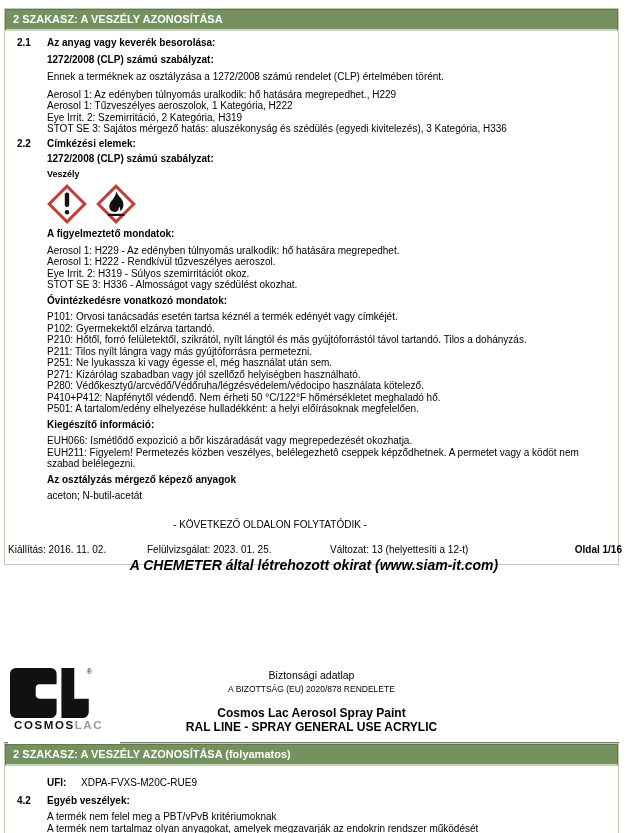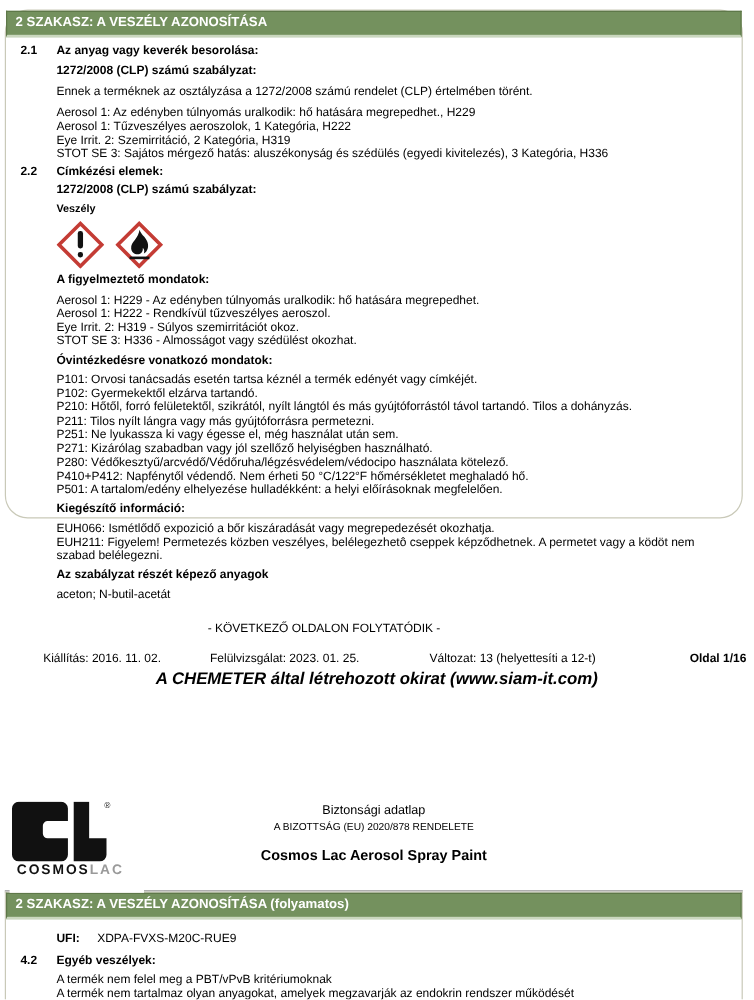--- a/index.html
+++ b/index.html
@@ -3,39 +3,39 @@
 <meta charset="utf-8">
 <style>
   * { margin:0; padding:0; box-sizing:border-box; }
   html,body { background:#fff; }
   body {
     width:628px; height:833px; position:relative; overflow:hidden;
     font-family:"Liberation Sans", sans-serif; font-size:10px; color:#000;
     line-height:11.5px;
   }
   .box { position:absolute; left:4px; width:615px; background:#fff; border:1px solid #c9c9b8; }
-  .box1 { top:8px; height:424px;border-radius:19px; }
+  .box1 { top:8px; height:557px; }
   .box2 { top:743px; height:90px; border-bottom:none; }
   .sec-bar {
     height:22px; line-height:18px; background:#74915e; color:#fff;
     font-weight:bold; font-size:11px; padding-left:7px;
     border:1px solid #5e7849; border-bottom:2px solid #cad7be;
   }
   .box-content { padding:6px 12px 0 12px; }
   .row { display:flex; align-items:flex-start; }
   .num { flex:none; width:30px; font-weight:bold; }
   .bold { font-weight:bold; }
   .indent { margin-left:30px; }
   .mt3 { margin-top:3px; } .mt4 { margin-top:4px; } .mt5 { margin-top:5px; } .mt6 { margin-top:6px; }
   .signal { font-size:9px; font-weight:bold; }
   .picto-row { display:flex; gap:9px; margin:4px 0 2px 30px; }
   .picto { width:40px; height:40px; }
   .continues { position:absolute; top:519px; left:0; width:540px; text-align:center; }
   .footer-row { position:absolute; top:544px; left:0; width:628px; height:12px; }
-  .footer-row span { position:absolute; top:0; white-space:nowrap;margin-left:28px; }
+  .footer-row span { position:absolute; top:0; white-space:nowrap; }
   .f-issued { left:8px; }
   .f-revised { left:147px; }
   .f-version { left:330px;text-align:right; }
   .f-page { right:6px; font-weight:bold; }
   .credit { position:absolute; top:560px; left:0; width:628px; text-align:center;
             font-weight:bold; font-style:italic; font-size:14px; }
   .p2header { position:absolute; top:666px; left:4px; width:615px; height:77px; }
   .divider { position:absolute; left:0; bottom:0; width:100%; border-bottom:1.5px solid #7a7a7a; }
   .p2titles { position:absolute; left:0; top:4px; width:100%; text-align:center; z-index:1; }
   .p2-doc { font-size:10.5px; }
@@ -111,21 +111,21 @@
       <div>P410+P412: Napfénytől védendő. Nem érheti 50 °C/122°F hőmérsékletet meghaladó hő.</div>
       <div>P501: A tartalom/edény elhelyezése hulladékként: a helyi előírásoknak megfelelően.</div>
     </div>
 
     <div class="indent bold mt4">Kiegészítő információ:</div>
     <div class="indent mt5">
       <div>EUH066: Ismétlődő expozició a bőr kiszáradását vagy megrepedezését okozhatja.</div>
       <div>EUH211: Figyelem! Permetezés közben veszélyes, belélegezhetô cseppek képződhetnek. A permetet vagy a ködöt nem szabad belélegezni.</div>
     </div>
 
-    <div class="indent bold mt4">Az szabályzat részét képező anyagok</div>
+    <div class="indent bold mt4">Az osztályzás mérgező képező anyagok</div>
     <div class="indent mt5">aceton; N-butil-acetát</div>
   </div>
 </section>
 
 <div class="continues">- KÖVETKEZŐ OLDALON FOLYTATÓDIK -</div>
 
 <div class="footer-row">
   <span class="f-issued">Kiállítás: 2016. 11. 02.</span>
   <span class="f-revised">Felülvizsgálat: 2023. 01. 25.</span>
   <span class="f-version">Változat: 13 (helyettesíti a 12-t)</span>
@@ -147,20 +147,21 @@
     </div>
     <div class="logo-text">
       <span class="cos">COSMOS</span><span class="lac">LAC</span>
     </div>
   </div>
 
   <div class="p2titles">
     <div class="p2-doc">Biztonsági adatlap</div>
     <div class="p2-reg">A BIZOTTSÁG (EU) 2020/878 RENDELETE</div>
     <div class="p2-prod1">Cosmos Lac Aerosol Spray Paint</div>
+    <div class="p2-prod2">RAL LINE - SPRAY GENERAL USE ACRYLIC</div>
   </div>
 </div>
 
 <section class="box box2">
   <div class="sec-bar">2 SZAKASZ: A VESZÉLY AZONOSÍTÁSA (folyamatos)</div>
   <div class="box-content">
     <div class="ufi-row">
       <span class="lbl">UFI:</span>
       <span>XDPA-FVXS-M20C-RUE9</span>
     </div>

